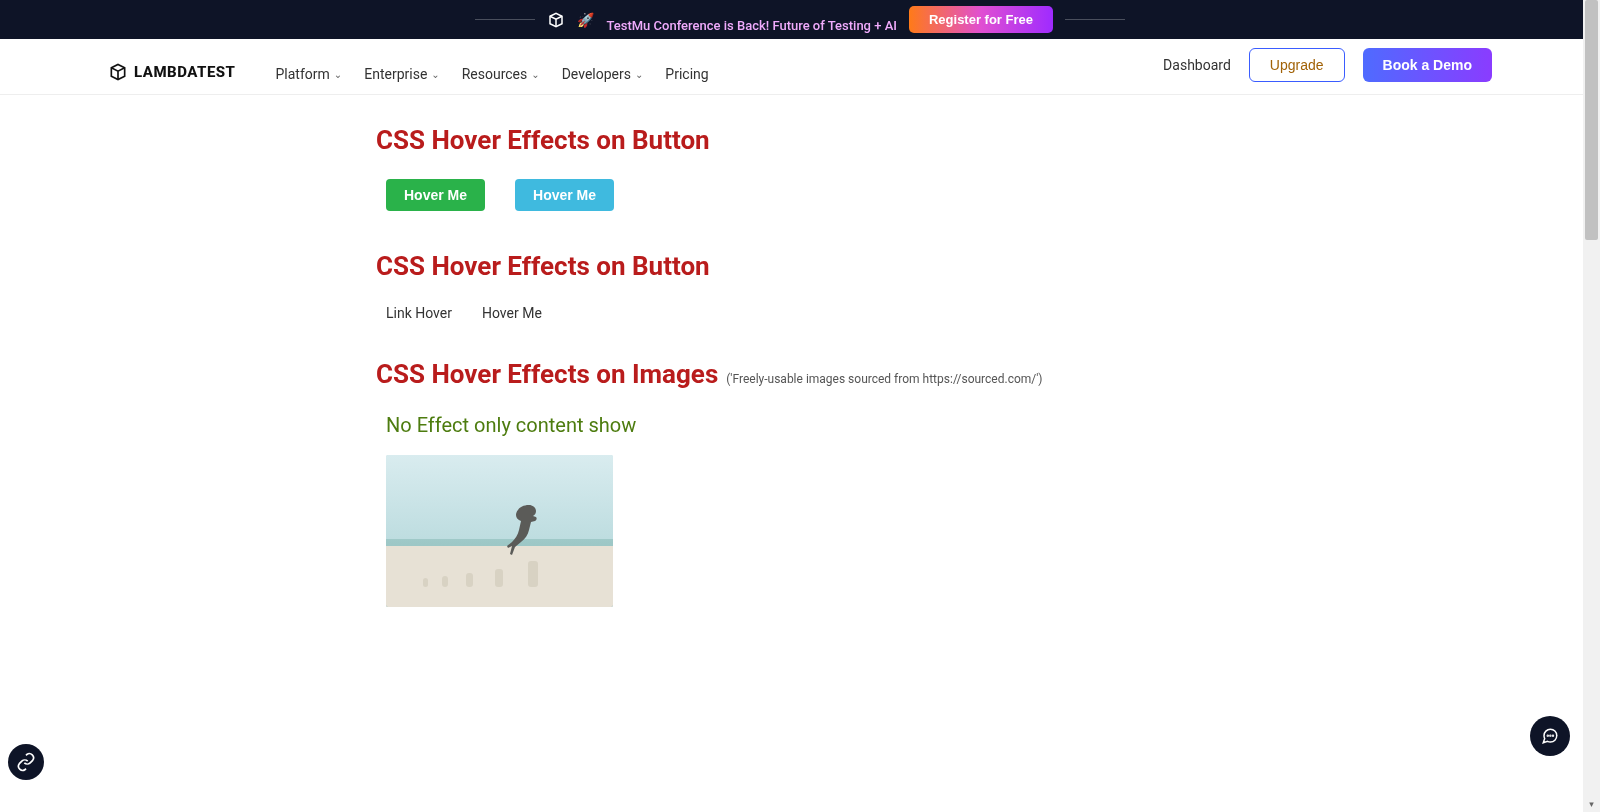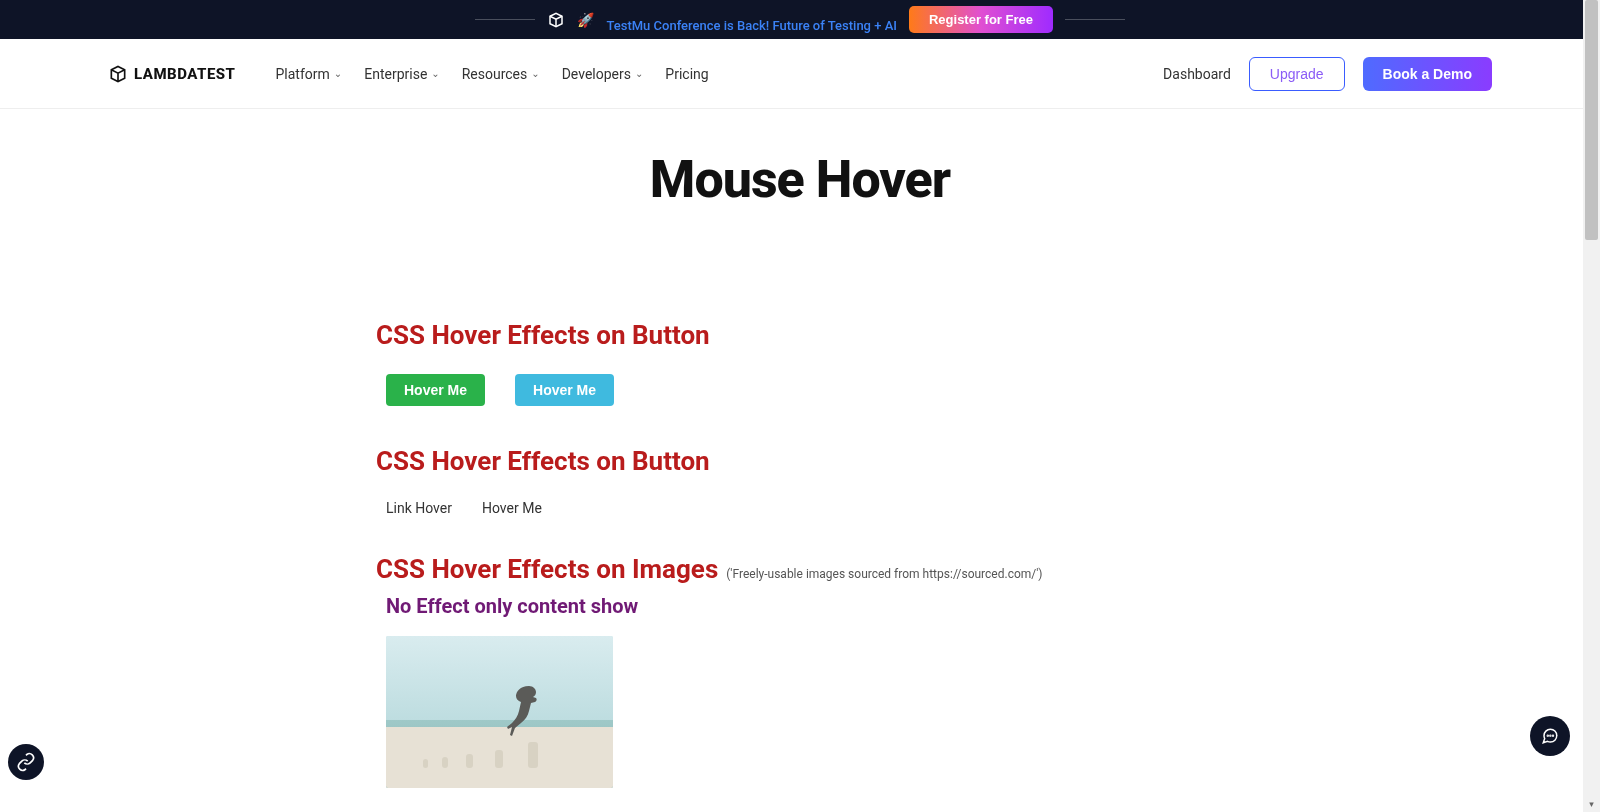--- a/index.html
+++ b/index.html
@@ -23,55 +23,55 @@
     font-size: 13px;
     font-weight: 500;
   }
   .announce-line {
     width: 60px;
     height: 1px;
     background: rgba(255,255,255,0.25);
   }
   .announce-icon svg { width: 18px; height: 18px; display:block; }
   .announce-emoji { font-size: 14px; }
-  .announce-text { color: #3b82f6; margin-top: 12px; }
+  .announce-text { color: #f0abfc; margin-top: 12px; }
   .announce-cta {
     background: linear-gradient(90deg,#ff7a18,#e04fd2,#9f2bff);
     color: #fff;
     padding: 6px 20px;
     border-radius: 5px;
     font-size: 13px;
     font-weight: 600;
     cursor: pointer;
     border: none;
   }
 
   
   .main-nav {
-    height: 70px;
+    height: 56px;
     display: flex;
-    align-items: center;
-    padding: 0 108px;
+    align-items: flex-end;
+    padding: 12px 108px;
     border-bottom: 1px solid #eee;
     background:#fff;
   }
   .logo { display: flex; align-items: center; gap: 6px; cursor:pointer; }
   .logo svg { width: 20px; height: 20px; }
   .logo-text { font-weight: 800; letter-spacing: 0.5px; font-size: 15px; color:#111; }
   .nav-links { display: flex; gap: 22px; margin-left: 40px; }
   .nav-item {
     font-size: 14px; color:#333; cursor:pointer;
     display:flex; align-items:center; gap:4px;
   }
   .chevron { font-size:10px; color:#666; }
   .nav-right { margin-left:auto; display:flex; align-items:center; gap:18px; }
   .nav-right .link { font-size:14px; color:#333; cursor:pointer; }
   .btn-outline {
     border:1px solid #3a5cff;
-    color:#8b5cf6;
+    color:#a16207;
     background:#fff;
     padding:8px 20px;
     border-radius:6px;
     font-size:14px;
     font-weight:500;
     cursor:pointer;
   }
   .btn-primary {
     background: linear-gradient(90deg,#4f6bff,#8a3cff);
     color:#fff;
@@ -116,25 +116,25 @@
   }
   .btn-row { display:flex; gap:30px; margin: 0 0 40px 10px; }
   .hover-btn {
     padding:8px 18px; border:none; border-radius:4px;
     color:#fff; font-size:14px; font-weight:600; cursor:pointer;
   }
   .hover-btn.green { background:#2ab24a; }
   .hover-btn.blue  { background:#3fbadf; }
   .link-row { display:flex; gap:30px; margin: 0 0 38px 10px; }
   .text-link { font-size:14px; color:#333; cursor:pointer; }
-  .images-heading-wrap { display:flex; align-items:baseline; gap:8px; margin-bottom:10px; }
+  .images-heading-wrap { display:flex; align-items:baseline; gap:8px; margin-bottom:24px; }
   .images-heading-wrap .section-heading { margin:0; }
   .images-note { font-size:12px; color:#555; }
   .subheading {
-    font-size:20px; font-weight:700; color:#701a75;
+    font-size:20px; font-weight:400; color:#4d7c0f;
     margin: 0 0 18px 10px;
   }
   .img-box {
     width:227px; height:152px; margin:0 0 46px 10px;
     background:#cfe3e8; position:relative; overflow:hidden;
     border-radius:2px; cursor:pointer;
   }
   .img-box .sky{position:absolute;inset:0;background:linear-gradient(#d9ecef 0%,#bedde0 55%,#9fc9c8 55%,#88b3b2 100%);}
   .img-box .pier{position:absolute;left:0;right:0;bottom:0;height:40%;background:#e7e1d5;}
   .img-box .pelican{
@@ -209,21 +209,20 @@
   </div>
 
   <div class="nav-right">
     <span class="link">Dashboard</span>
     <button class="btn-outline">Upgrade</button>
     <button class="btn-primary">Book a Demo</button>
   </div>
 </nav>
 
 <div class="page">
-  <h1 class="page-title">Mouse Hover</h1>
 
   <div class="content">
 
     <h2 class="section-heading">CSS Hover Effects on Button</h2>
     <div class="btn-row">
       <button class="hover-btn green">Hover Me</button>
       <button class="hover-btn blue">Hover Me</button>
     </div>
 
     <h2 class="section-heading">CSS Hover Effects on Button</h2>

